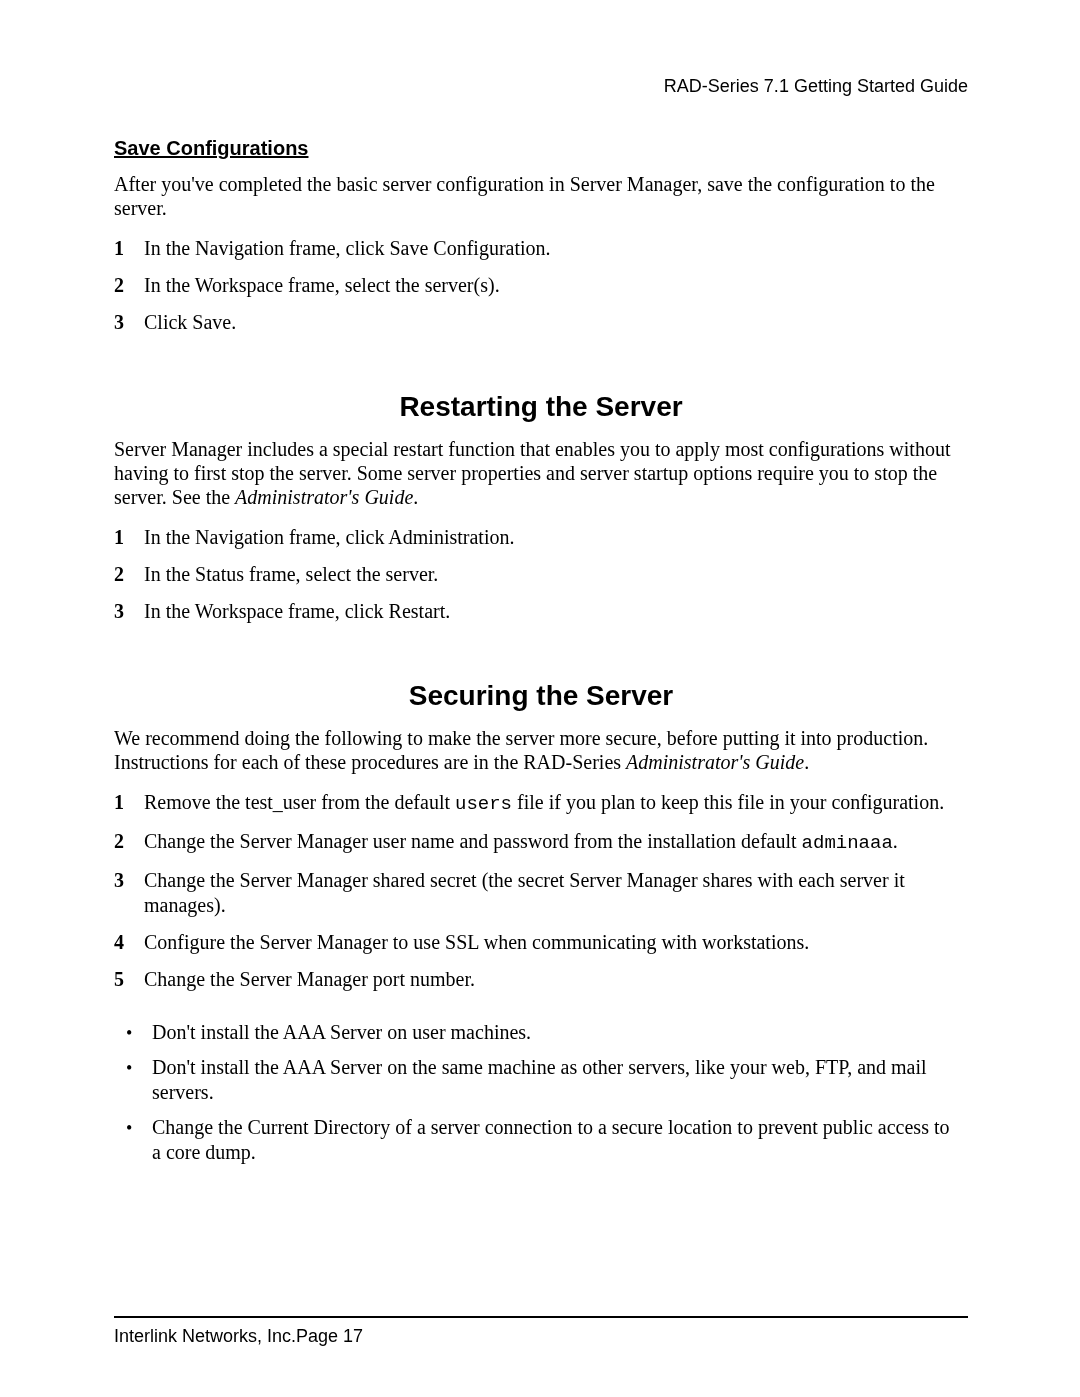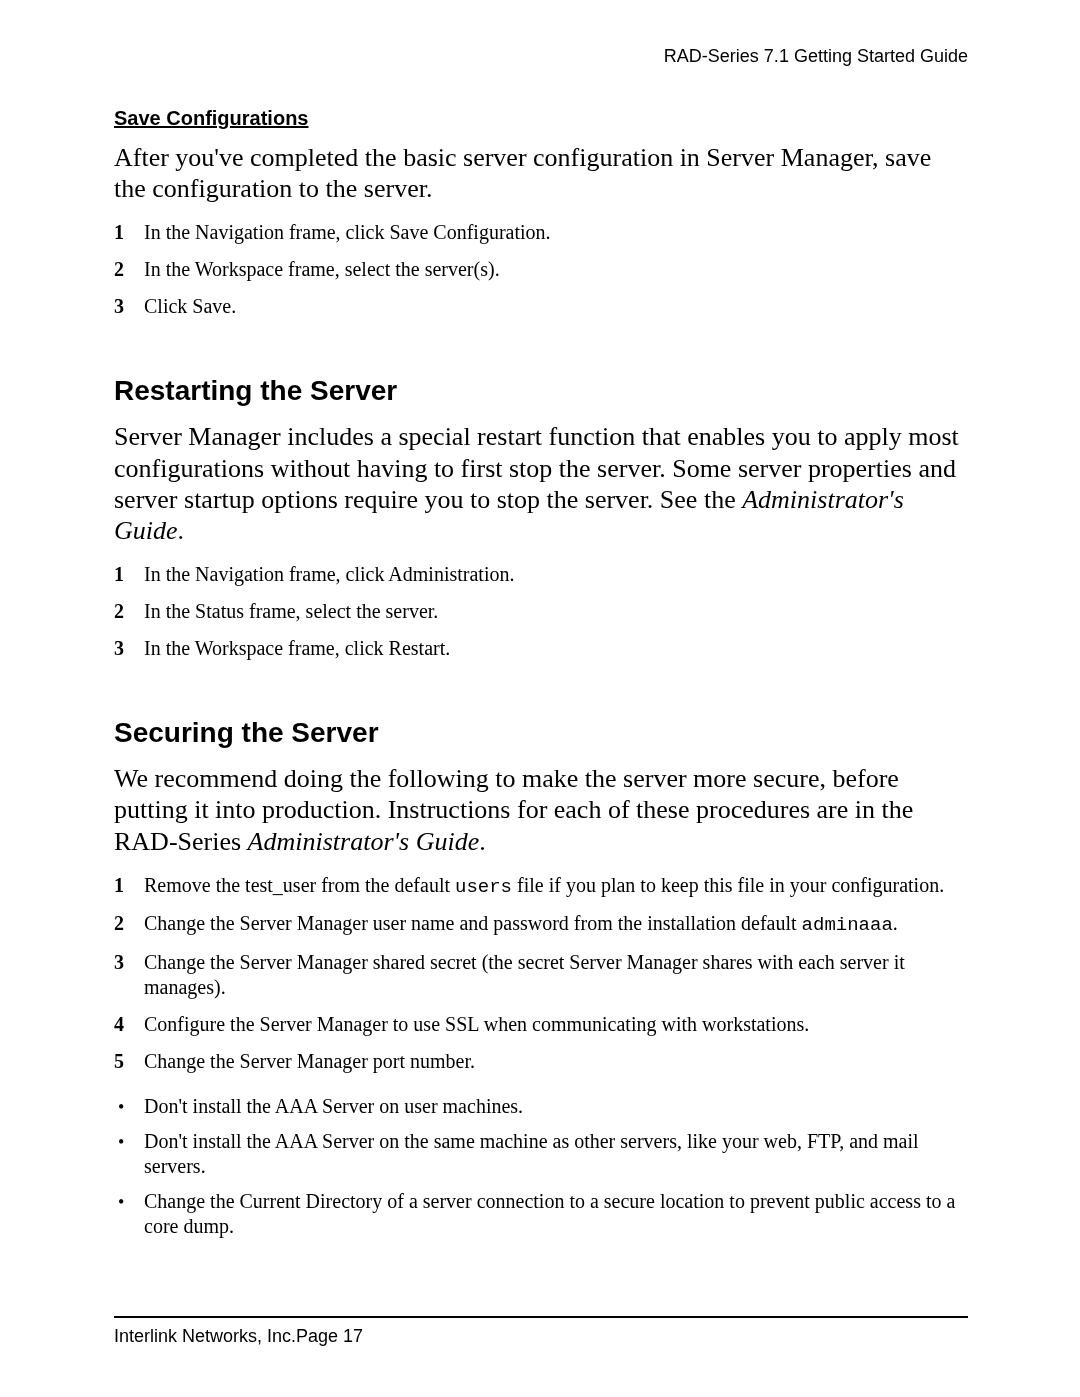--- a/index.html
+++ b/index.html
@@ -7,21 +7,21 @@
     padding: 0;
     background: #fff;
     font-family: "Times New Roman", Times, serif;
     color: #000;
     width: 1080px;
     height: 1397px;
     box-sizing: border-box;
     position: relative;
   }
   .page {
-    padding: 46px 112px 0 114px;
+    padding: 76px 112px 0 114px;
     box-sizing: border-box;
     height: 100%;
     display: flex;
     flex-direction: column;
   }
   .header {
     font-family: Arial, Helvetica, sans-serif;
     font-size: 18px;
     text-align: right;
     margin-bottom: 40px;
@@ -32,23 +32,24 @@
     font-weight: bold;
     margin-bottom: 12px;
     text-decoration: underline;
   }
   .h2 {
     font-family: Arial, Helvetica, sans-serif;
     font-size: 28px;
     font-weight: bold;
     margin-top: 36px;
     margin-bottom: 14px;
+    text-align: center;
   }
   .para {
-    font-size: 26px;
+    font-size: 20px;
     line-height: 1.2;
     margin-bottom: 16px;
   }
   ol.numlist {
     list-style: none;
     padding: 0;
     margin: 0 0 8px 0;
   }
   ol.numlist li {
     display: flex;
@@ -60,21 +61,21 @@
     font-weight: bold;
     width: 30px;
     flex: 0 0 30px;
   }
   ol.numlist li .txt {
     flex: 1;
   }
   ul.bullets {
     list-style: none;
     padding: 0;
-    margin: 0;
+    margin: 8px;
   }
   ul.bullets li {
     display: flex;
     font-size: 20px;
     line-height: 1.25;
     margin-bottom: 10px;
   }
   ul.bullets li .dot {
     width: 30px;
     flex: 0 0 30px;

